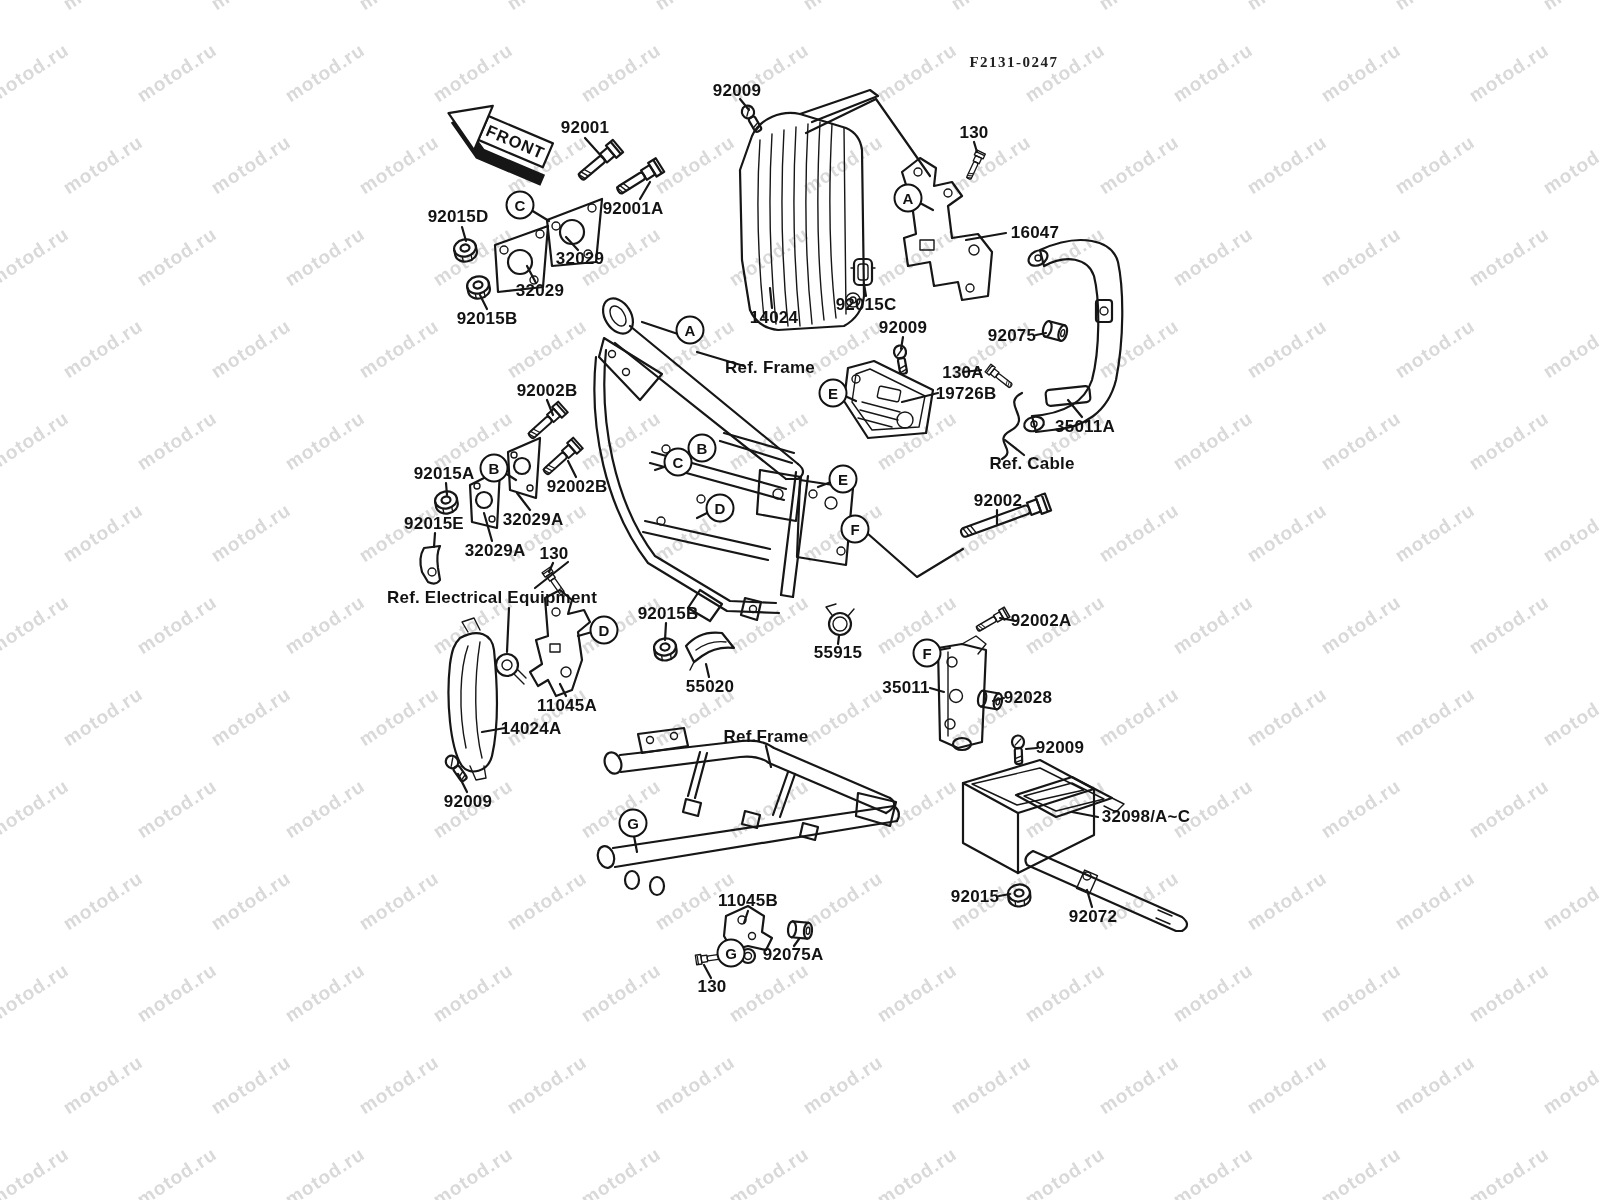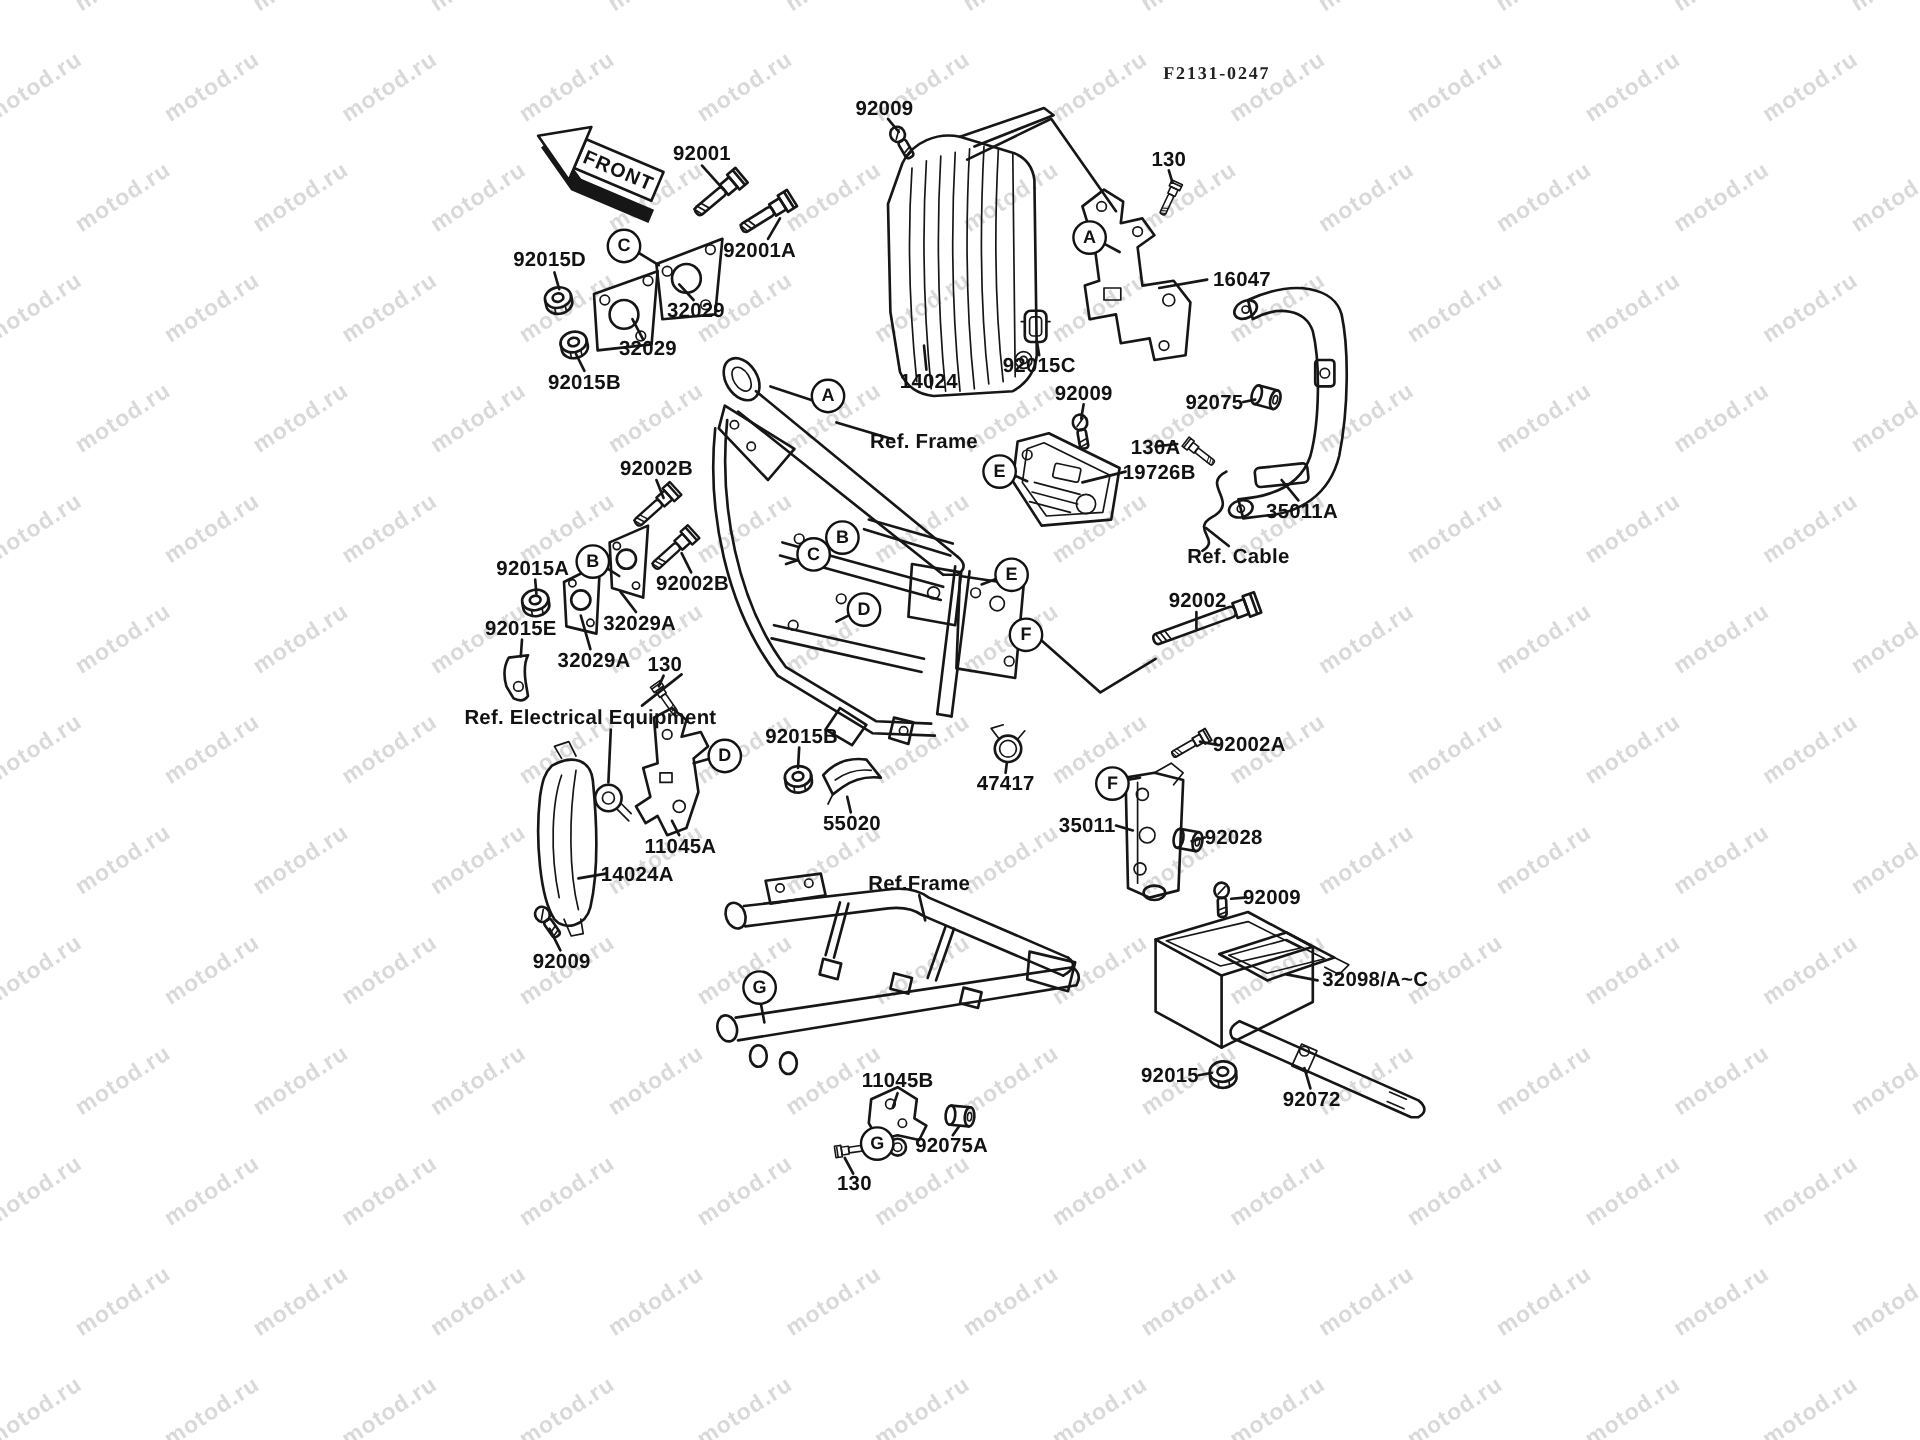--- a/index.html
+++ b/index.html
@@ -547,21 +547,21 @@
       <span class="plabel" style="left: 577px; top: 487px;">92002B</span>
       <span class="plabel" style="left: 444px; top: 474px;">92015A</span>
       <span class="plabel" style="left: 533px; top: 520px;">32029A</span>
       <span class="plabel" style="left: 434px; top: 524px;">92015E</span>
       <span class="plabel" style="left: 495px; top: 551px;">32029A</span>
       <span class="plabel" style="left: 554px; top: 554px;">130</span>
       <span class="plabel" style="left: 492px; top: 598px;">Ref. Electrical Equipment</span>
       <span class="plabel" style="left: 998px; top: 501px; text-align: right;">92002</span>
       <span class="plabel" style="left: 1041px; top: 621px;">92002A</span>
       <span class="plabel" style="left: 668px; top: 614px;">92015B</span>
-      <span class="plabel" style="left: 838px; top: 653px;">47417</span>
+      <span class="plabel" style="left: 838px; top: 653px;">55915</span>
       <span class="plabel" style="left: 710px; top: 687px;">55020</span>
       <span class="plabel" style="left: 567px; top: 706px;">11045A</span>
       <span class="plabel" style="left: 531px; top: 729px;">14024A</span>
       <span class="plabel" style="left: 906px; top: 688px;">35011</span>
       <span class="plabel" style="left: 1028px; top: 698px;">92028</span>
       <span class="plabel" style="left: 468px; top: 802px;">92009</span>
       <span class="plabel" style="left: 766px; top: 737px;">Ref.Frame</span>
       <span class="plabel" style="left: 1060px; top: 748px;">92009</span>
       <span class="plabel" style="left: 1146px; top: 817px;">32098/A~C</span>
       <span class="plabel" style="left: 975px; top: 897px;">92015</span>

